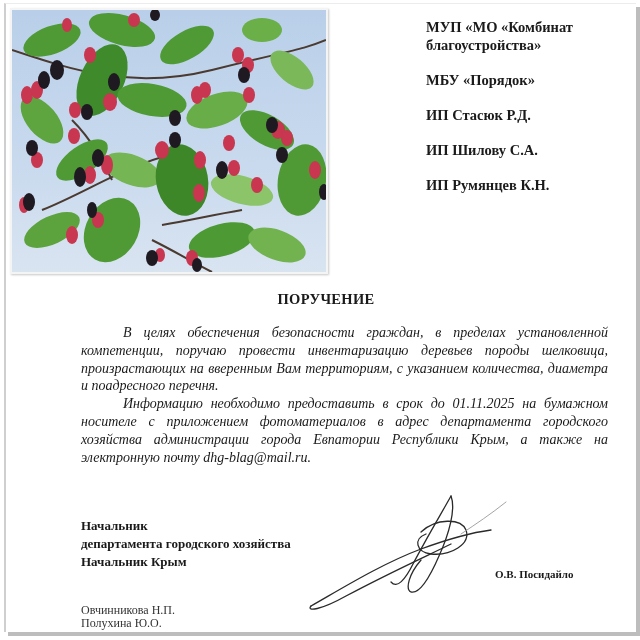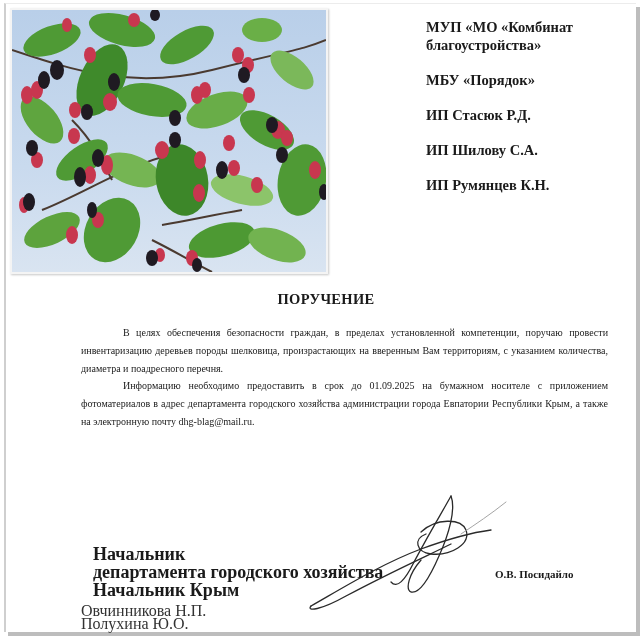--- a/index.html
+++ b/index.html
@@ -10,27 +10,27 @@
             box-shadow: 4px 4px 0 #bdbdbd; }
     .photo { position:absolute; left:4px; top:4px; width:314px; height:262px;
              overflow:hidden; border:2px solid #f4f4f4; box-shadow:1px 1px 2px #c8c8c8;
              background:linear-gradient(180deg,#b9cfe9 0%,#c9daee 60%,#d9e4f1 100%); }
     .photo svg { display:block; }
     .addressees { position:absolute; left:420px; top:14px; width:210px; }
     .addr { font-weight:bold; font-size:14.5px; line-height:18px; margin-bottom:17px; }
     .title { position:absolute; left:0; width:640px; top:287px; text-align:center;
              font-weight:bold; font-size:14.5px; letter-spacing:0.3px; }
     .body-text { position:absolute; left:75px; top:320px; width:527px;
-                 font-size:10px; line-height:17.8px; text-align:justify; }
+                 font-size:14px; line-height:17.8px; text-align:justify;font-style:italic; }
     .body-text p { margin:0; text-indent:42px; }
-    .sig-block { position:absolute; left:87px; top:513px; font-weight:bold;
-                 font-size:18px; line-height:17.8px;margin-top:29px; }
+    .sig-block { position:absolute; left:75px; top:513px; font-weight:bold;
+                 font-size:13px; line-height:17.8px; }
     .sig-name { position:absolute; left:489px; top:564px; font-weight:bold; font-size:11px; }
     .signature { position:absolute; left:295px; top:490px; width:210px; height:120px; }
-    .executors { position:absolute; left:75px; top:600px; font-size:16px; line-height:13px; color:#333; }
+    .executors { position:absolute; left:75px; top:600px; font-size:12px; line-height:13px; color:#333; }
   </style>
 </head>
 <body>
 
 <div class="page">
 
   <div class="photo">
     <svg width="314" height="262" viewBox="0 0 314 262">
 
       <g stroke="#4a3a30" stroke-width="2" fill="none">
@@ -125,21 +125,21 @@
     <div class="addr">МБУ «Порядок»</div>
     <div class="addr">ИП Стасюк Р.Д.</div>
     <div class="addr">ИП Шилову С.А.</div>
     <div class="addr">ИП Румянцев К.Н.</div>
   </div>
 
   <div class="title">ПОРУЧЕНИЕ</div>
 
   <div class="body-text">
     <p>В целях обеспечения безопасности граждан, в пределах установленной компетенции, поручаю провести инвентаризацию деревьев породы шелковица, произрастающих на вверенным Вам территориям, с указанием количества, диаметра и поадресного перечня.</p>
-    <p>Информацию необходимо предоставить в срок до 01.09.2025 на бумажном носителе с приложением фотоматериалов в адрес департамента городского хозяйства администрации города Евпатории Республики Крым, а также на электронную почту dhg-blag@mail.ru.</p>
+    <p>Информацию необходимо предоставить в срок до 01.11.2025 на бумажном носителе с приложением фотоматериалов в адрес департамента городского хозяйства администрации города Евпатории Республики Крым, а также на электронную почту dhg-blag@mail.ru.</p>
   </div>
 
   <div class="sig-block">
     <div>Начальник</div>
     <div>департамента городского хозяйства</div>
     <div>Начальник Крым</div>
   </div>
 
   <svg class="signature" viewBox="0 0 210 120">
     <g fill="none" stroke="#2a2a2a" stroke-width="1.3" stroke-linecap="round">

